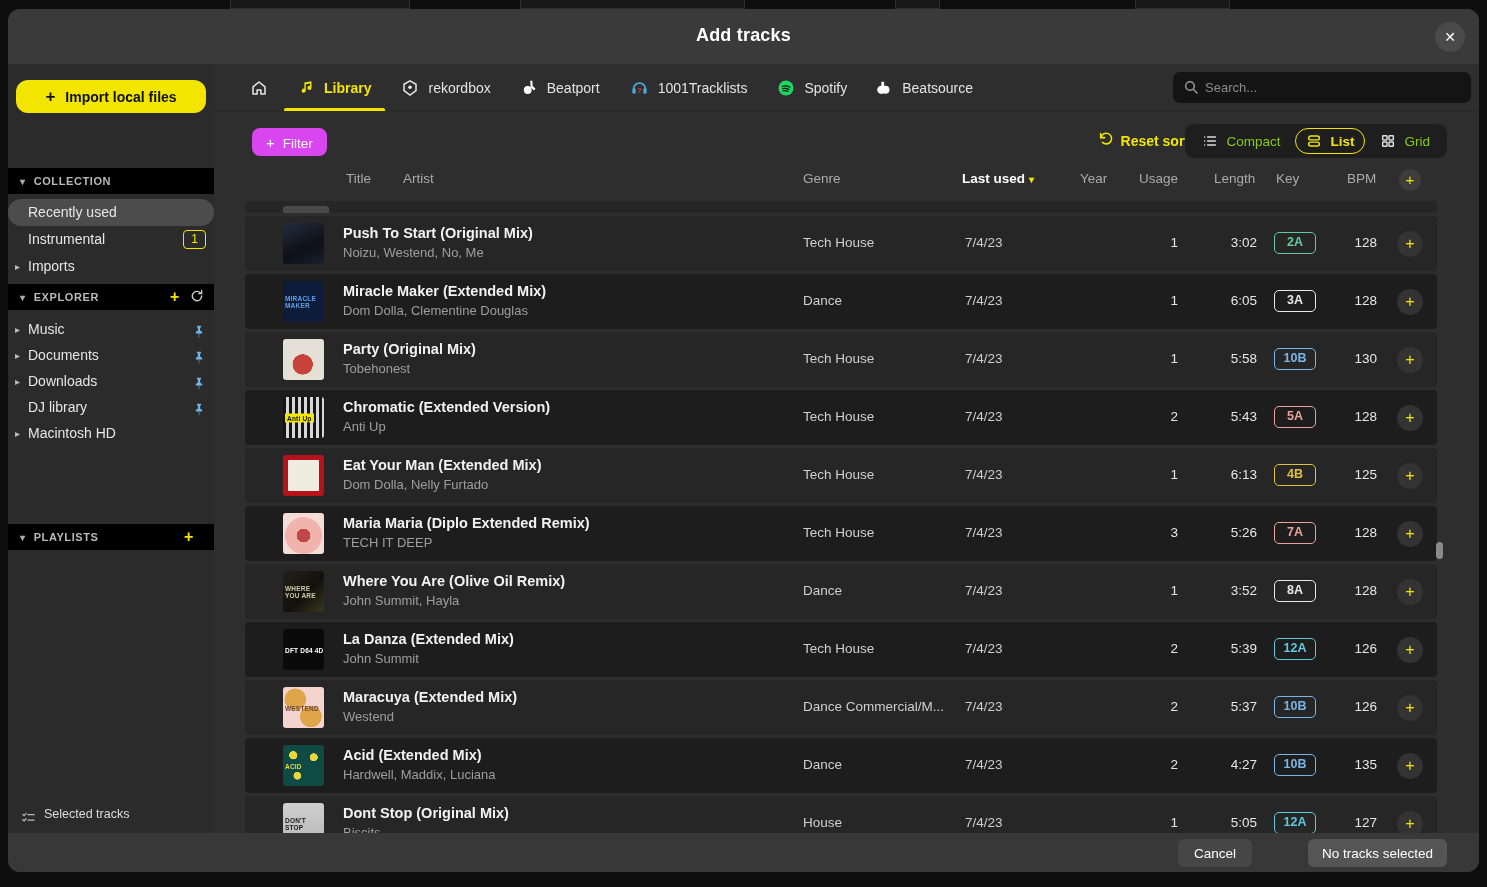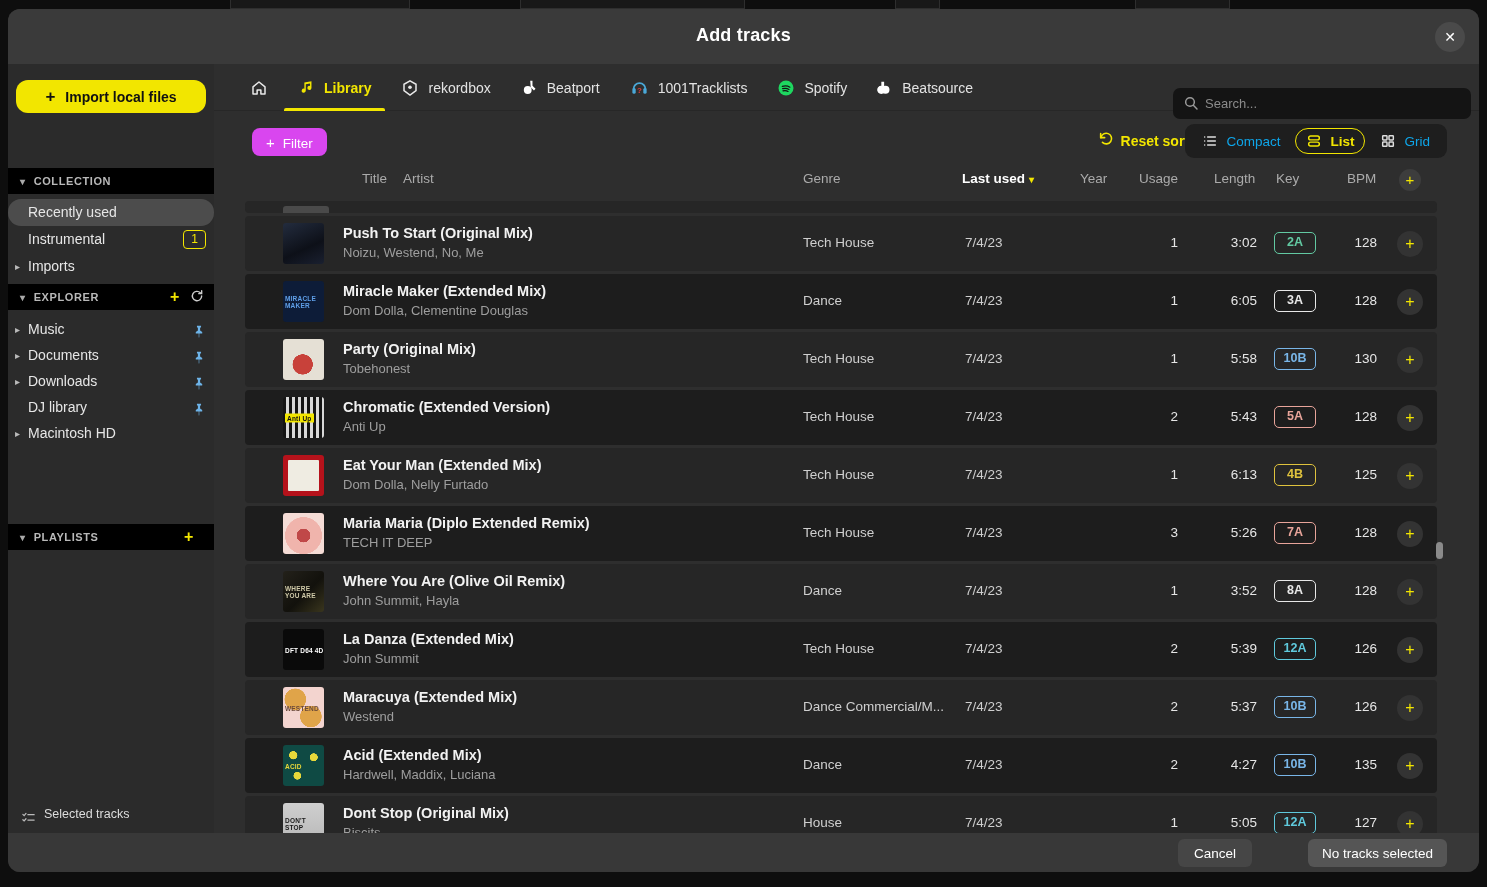--- a/index.html
+++ b/index.html
@@ -46,36 +46,36 @@
   .main { position:absolute; left:206px; top:55px; right:0; bottom:39px; background:#2e2e2e; }
   .tabs-bar { position:absolute; left:0; top:0; right:0; height:47px; border-bottom:1px solid #272727; }
   .tabs { position:absolute; left:34px; top:0; height:47px; display:flex; align-items:center; gap:26px; }
   .tab { display:flex; align-items:center; gap:9px; height:47px; color:#e3e3e3; font-size:14px;
          cursor:pointer; position:relative; padding:0 2px; }
   .tab.active { color:#f2e600; font-weight:700; }
   .tab.active::after { content:""; position:absolute; left:-12px; right:-12px; bottom:0; height:3px;
                        background:#f2e600; border-radius:2px 2px 0 0; }
   .tab .icon { display:inline-flex; }
   .search-box { position:absolute; right:8px; top:8px; width:298px; height:31px; background:#141414;
-                border-radius:7px;margin-top:16px; }
+                border-radius:7px; }
   .search-box .icon { position:absolute; left:10px; top:7px; }
   .search-input { position:absolute; left:32px; top:0; right:8px; height:31px; background:transparent;
                   border:none; outline:none; color:#ddd; font-size:13px; font-family:inherit; }
   .search-input::placeholder { color:#8b8b8b; }
 
   .toolbar { position:absolute; left:0; right:0; top:60px; height:36px; }
   .filter-btn { position:absolute; left:38px; top:4px; height:28px; background:#d946ef; color:#fff;
                 border:none; border-radius:8px; font-size:13.5px; padding:0 14px; cursor:pointer;
                 font-family:inherit; }
   .filter-btn .plus { margin-right:8px; font-size:15px; }
   .reset-sort { position:absolute; right:290px; top:7px; color:#f2e600; font-size:14px; font-weight:700;
                 cursor:pointer; display:flex; align-items:center; gap:7px; }
   .view-toggle { position:absolute; right:32px; top:0; height:34px; background:#1e1e1e; border-radius:9px;
                  display:flex; align-items:center; padding:0 6px; gap:4px; }
-  .view-opt { display:flex; align-items:center; gap:8px; color:#0ea5e9; font-size:13.5px; padding:4px 10px;
+  .view-opt { display:flex; align-items:center; gap:8px; color:#84cc16; font-size:13.5px; padding:4px 10px;
               border:1.5px solid transparent; border-radius:15px; cursor:pointer; }
   .view-opt.active { border-color:#f2e600; color:#f2e600; font-weight:700; }
 
   .col-headers { position:absolute; left:0; right:0; top:107px; height:26px; color:#ababab; font-size:13.5px; }
   .col-h { position:absolute; top:0; }
   .col-h.sorted { color:#fff; font-weight:700; }
   .col-h .sort-caret { color:#f2e600; font-size:10px; margin-left:4px; }
   .col-h.add-col { width:22px; height:22px; top:-2px; background:#3d3d3d; border-radius:50%;
                    color:#f2e600; text-align:center; line-height:21px; font-size:15px; cursor:pointer; }
 
@@ -297,21 +297,21 @@
                 <rect x="4" y="13.5" width="6.5" height="6.5" rx="1"></rect>
                 <rect x="13.5" y="13.5" width="6.5" height="6.5" rx="1"></rect>
               </svg>
             </span>
             <span>Grid</span>
           </div>
         </div>
     </div>
 
     <div class="col-headers" id="col-headers">
-        <div class="col-h" style="left: 148px;">Title</div>
+        <div class="col-h" style="left: 132px;">Title</div>
         <div class="col-h" style="left: 189px;">Artist</div>
         <div class="col-h" style="left: 589px;">Genre</div>
         <div class="col-h sorted" style="left: 748px;">Last used<span class="sort-caret">▾</span></div>
         <div class="col-h" style="left: 866px;">Year</div>
         <div class="col-h" style="left: 925px;">Usage</div>
         <div class="col-h" style="left: 1000px;">Length</div>
         <div class="col-h" style="left: 1062px;">Key</div>
         <div class="col-h" style="left: 1133px;">BPM</div>
         <div class="col-h add-col" style="left: 1185px;">+</div>
       </div>

